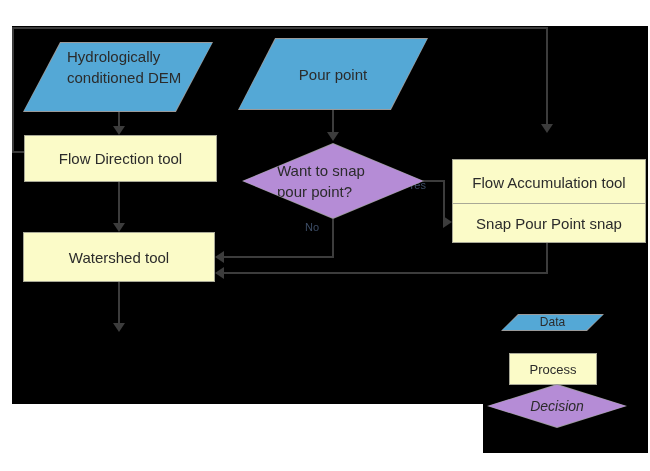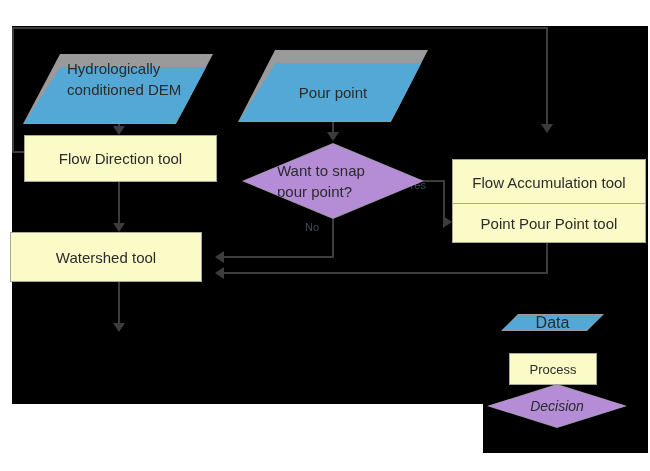--- a/index.html
+++ b/index.html
@@ -14,32 +14,32 @@
     font-family:"Liberation Sans","DejaVu Sans",sans-serif; overflow:hidden;
     color:var(--shape_text);
   }
   .abs{position:absolute;}
   .canvas-main{left:12px; top:26px; width:636px; height:378px; background:var(--canvas);}
   .canvas-ext{left:483px; top:404px; width:165px; height:49px; background:var(--canvas);}
 
   
   .shape{position:absolute;}
   .shape .fill{position:absolute; inset:1px; display:flex; align-items:center; justify-content:center; text-align:left;}
-  .para-a{clip-path:polygon(19.5% 0,100% 0,80.5% 100%,0 100%);margin-top:12px;}
+  .para-a{clip-path:polygon(19.5% 0,100% 0,80.5% 100%,0 100%);}
   .para-b{clip-path:polygon(18.6% 0,100% 0,81.4% 100%,0 100%);}
   .para-c{clip-path:polygon(16.5% 0,100% 0,83.5% 100%,0 100%);}
   .diam{clip-path:polygon(50% 0,100% 50%,50% 100%,0 50%);}
   .b-gray{background:var(--shape_border);}
   .f-data{background:var(--data_fill);}
   .f-dec{background:var(--decision_fill);}
   .rect{background:var(--process_fill); border:1px solid var(--process_border);
         display:flex; align-items:center; justify-content:center; text-align:right;}
   .t15{font-size:15px; line-height:21px;}
   .t13{font-size:13px; line-height:15px;}
-  .t12{font-size:16px; line-height:13px;}
+  .t12{font-size:12px; line-height:13px;}
 
   
   .seg{position:absolute; background:var(--connector);}
   .ah{position:absolute; width:0; height:0;}
   .ah-down{border-left:6px solid transparent; border-right:6px solid transparent; border-top:9px solid var(--connector);}
   .ah-left{border-top:6px solid transparent; border-bottom:6px solid transparent; border-right:9px solid var(--connector);}
   .ah-right{border-top:6px solid transparent; border-bottom:6px solid transparent; border-left:9px solid var(--connector);}
   .edge-label{position:absolute; font-size:11px; color:var(--edge_label_text); line-height:12px;}
   .dem-text{position:absolute; left:44px; top:4px; width:125px; text-align:left;}
 </style>
@@ -98,30 +98,30 @@
 
   <div class="rect abs t15" style="left:24px; top:135px; width:191px; height:45px;">
     <span>Flow Direction tool</span>
   </div>
 
   <div class="rect abs t15" style="left:452px; top:133px; width:192px; height:45px;margin-top:26px;">
     <span>Flow Accumulation tool</span>
   </div>
 
   <div class="rect abs t15" style="left:452px; top:203px; width:192px; height:38px;">
-    <span>Point Pour Point tool</span>
+    <span>Snap Pour Point snap</span>
   </div>
 
   <div class="shape diam b-gray" style="left:242px; top:143px; width:182px; height:76px;">
     <div class="fill diam f-dec t15">
       <span style="max-width:112px; display:block;">Want to snap pour point?</span>
     </div>
   </div>
 
-  <div class="rect abs t15" style="left:10px; top:232px; width:190px; height:48px;">
+  <div class="rect abs t15" style="left:23px; top:232px; width:190px; height:48px;">
     <span>Watershed tool</span>
   </div>
 
 
   <div class="shape para-c b-gray" style="left:501px; top:314px; width:103px; height:17px;">
     <div class="fill para-c f-data t12">Data</div>
   </div>
 
   <div class="rect abs t13" style="left:509px; top:353px; width:86px; height:30px;">
     <span>Process</span>

